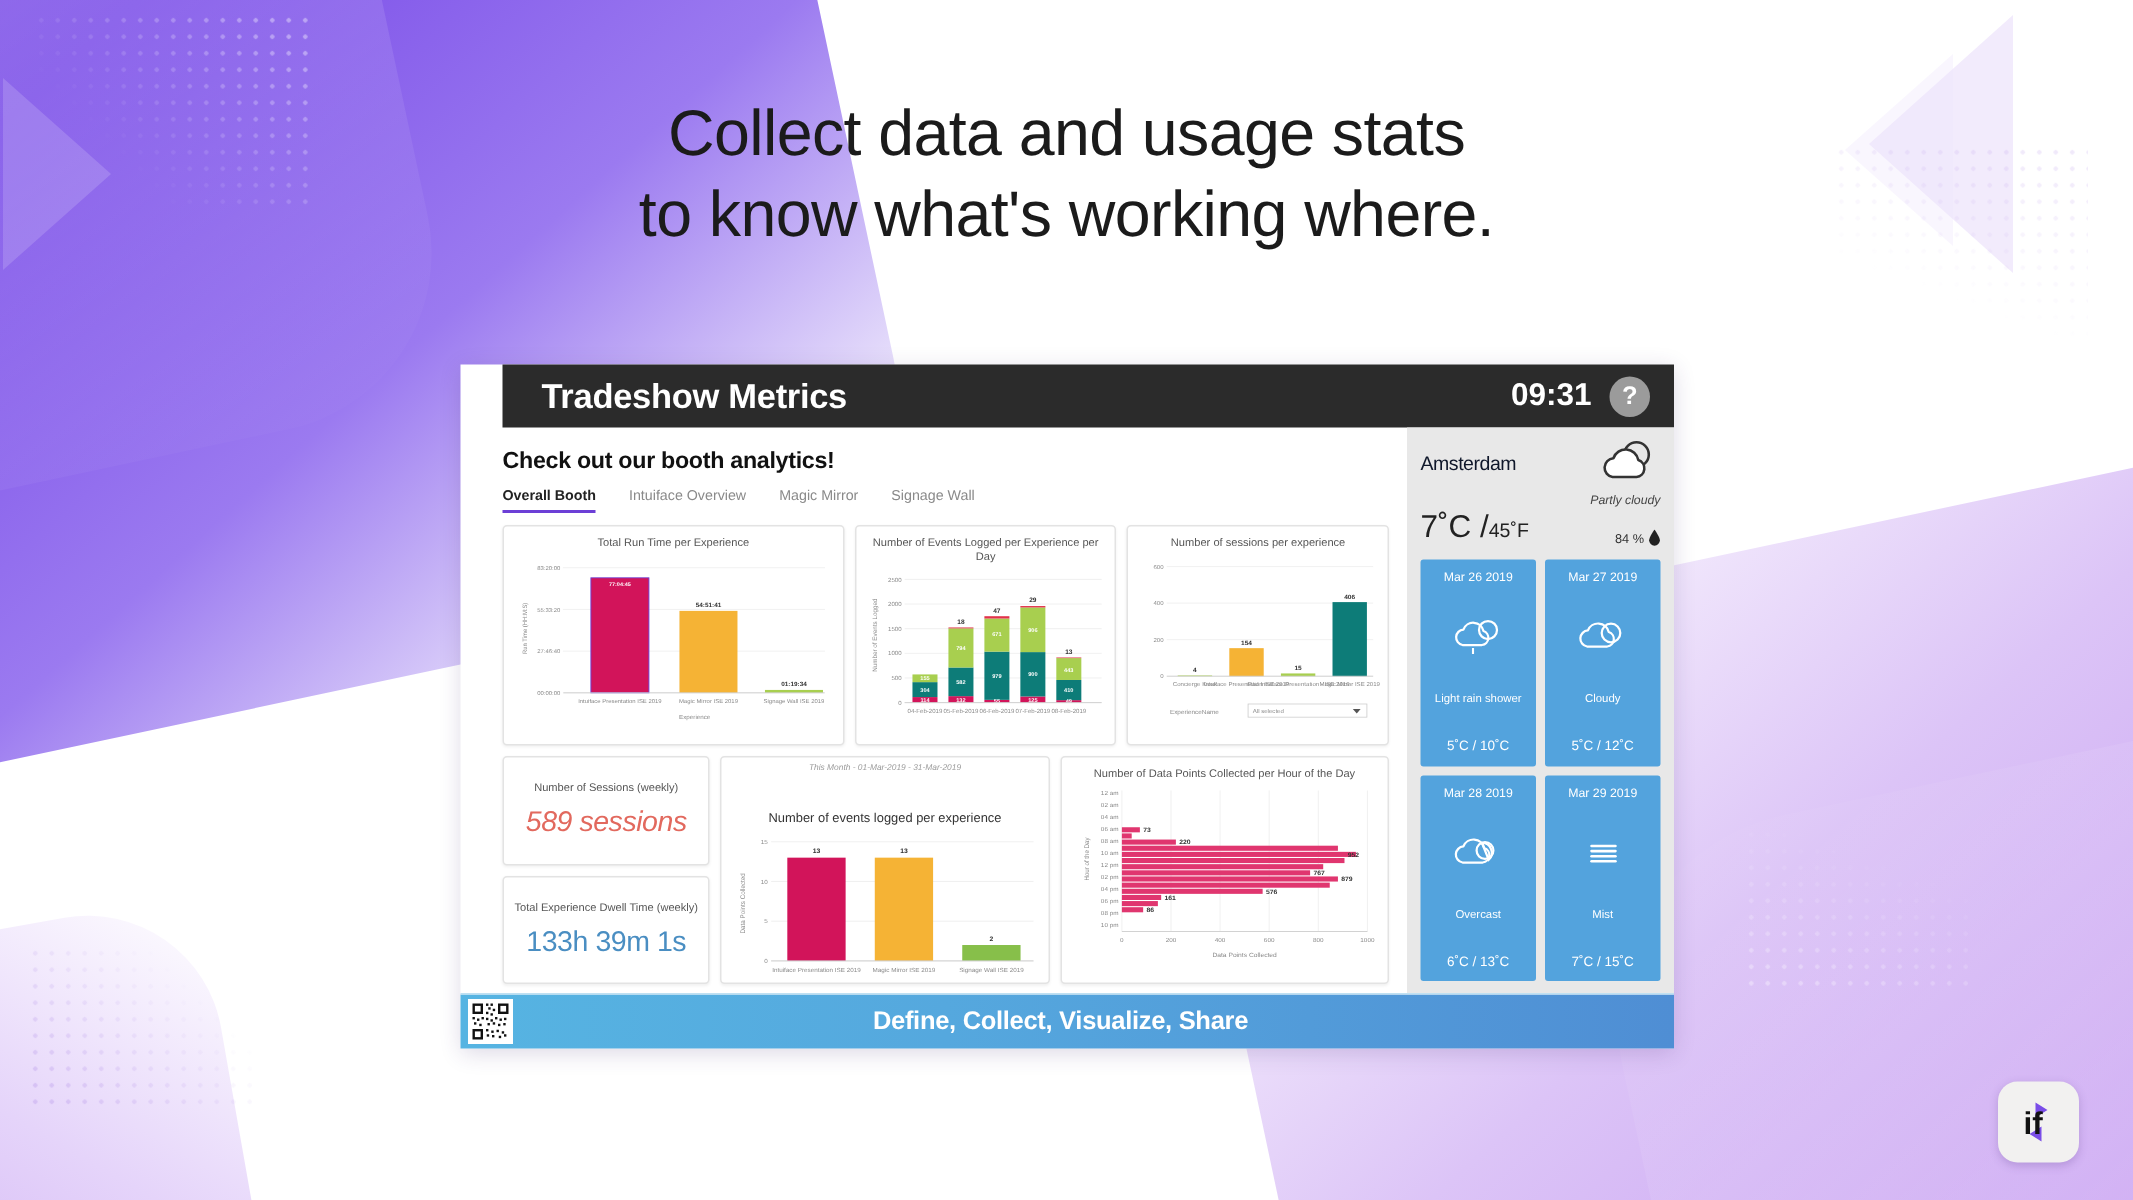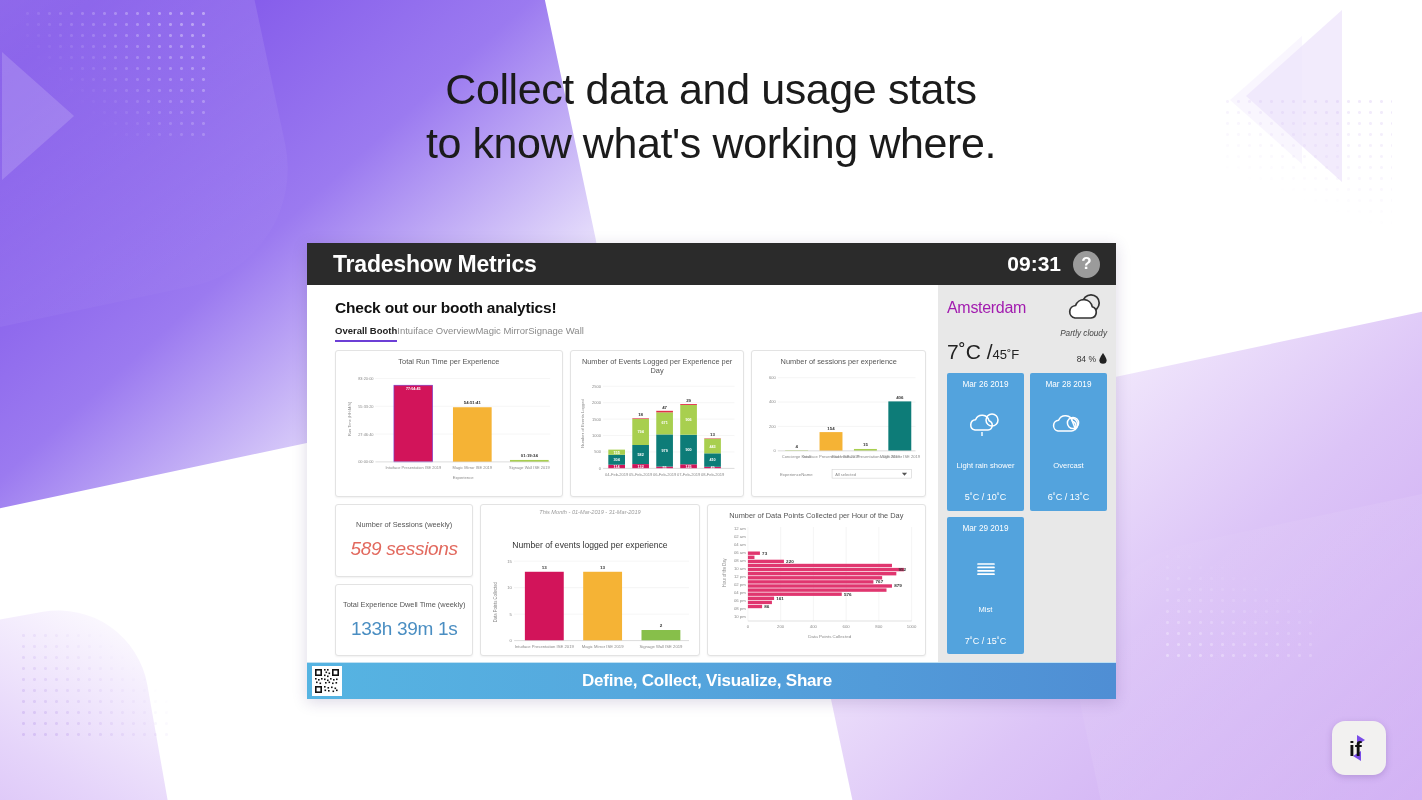--- a/index.html
+++ b/index.html
@@ -85,32 +85,32 @@
   .headline .l2{display:block;}
 
   
   .device{
     position:absolute;left:307px;top:243px;width:809px;height:456px;z-index:4;
     background:#ffffff;box-shadow:0 3px 14px rgba(60,40,110,.18);
     display:flex;flex-direction:column;
   }
   .titlebar{
     height:42px;background:#2b2b2b;color:#fff;display:flex;align-items:center;
-    padding:0 16px 0 26px;flex:0 0 auto;
+    padding:0 16px 0 26px;flex:0 0 auto;margin-left:28px;
   }
   .titlebar .t-title{font-size:23px;font-weight:bold;letter-spacing:-.2px;flex:1;}
   .titlebar .t-clock{font-size:21px;font-weight:bold;margin-right:12px;}
   .help-btn{
     width:27px;height:27px;border-radius:50%;background:#9b9b9b;color:#fff;
     display:flex;align-items:center;justify-content:center;font-size:17px;font-weight:bold;
   }
   .body{flex:1;display:flex;min-height:0;}
   .content{flex:1;padding:10px 12px 0 28px;min-width:0;display:flex;flex-direction:column;}
   .h-sub{font-size:15.5px;color:#111;font-weight:bold;margin:4px 0 8px 0;letter-spacing:-.2px;}
-  .tabs{display:flex;font-size:9.5px;margin-bottom:8px;}
+  .tabs{display:flex;gap:22px;font-size:9.5px;margin-bottom:8px;}
   .tab{color:#8a8a8a;padding-bottom:4px;}
   .tab.active{color:#222;font-weight:bold;border-bottom:2.5px solid #6c3fd6;}
 
   .grid{display:flex;flex-direction:column;gap:7px;flex:1;min-height:0;}
   .row{display:flex;gap:7px;}
   .row-top{height:147px;}
   .row-bot{height:152px;}
   .card{
     background:#fff;border:1px solid #e3e3e3;border-radius:3px;
     box-shadow:0 1px 2px rgba(0,0,0,.06);
@@ -135,21 +135,21 @@
   .kpi-val{font-size:19px;font-weight:400;letter-spacing:-.3px;}
   .kpi-red{color:#e2695e;font-style:italic;}
   .kpi-blue{color:#4a8ec2;}
 
   
   .weather{
     width:178px;flex:0 0 178px;background:#e8e8e8;display:flex;flex-direction:column;
     padding:8px 9px 8px 9px;box-sizing:border-box;
   }
   .w-city-row{display:flex;align-items:center;justify-content:space-between;}
-  .w-city{font-size:16px;color:#a21caf;letter-spacing:-.3px;}
+  .w-city{font-size:13px;color:#0f172a;letter-spacing:-.3px;}
   .w-cond{font-size:8.2px;color:#444;font-style:italic;text-align:right;margin-top:6px;}
   .w-now{display:flex;align-items:flex-end;justify-content:space-between;margin-top:2px;}
   .w-temp{font-size:21px;color:#222;}
   .w-temp small{font-size:13px;}
   .w-hum{font-size:8.5px;color:#333;display:flex;align-items:center;gap:3px;}
   .forecast{display:grid;grid-template-columns:1fr 1fr;gap:6px;margin-top:9px;flex:1;}
   .fc{
     background:#53a3dd;border-radius:2px;color:#fff;
     display:flex;flex-direction:column;align-items:center;justify-content:space-between;
     padding:7px 2px 8px;box-sizing:border-box;
@@ -522,20 +522,29 @@
       <div class="forecast">
         <div class="fc">
           <div class="fc-date">Mar 26 2019</div>
           <svg width="40" height="28" viewBox="0 0 40 28">
             <circle cx="26" cy="9" r="6" fill="none" stroke="#fff" stroke-width="1.5"></circle>
             <path d="M9 19 a5.2 5.2 0 0 1 .6 -10.3 a7 7 0 0 1 13.4 1 a4.8 4.8 0 0 1 -1 9.3 z" fill="none" stroke="#fff" stroke-width="1.5" stroke-linejoin="round"></path>
             <line x1="16" y1="21" x2="16" y2="25" stroke="#fff" stroke-width="1.4"></line>
           </svg>
           <div class="fc-cond">Light rain shower</div>
           <div class="fc-temp">5˚C / 10˚C</div>
+        </div>
+        <div class="fc">
+          <div class="fc-date">Mar 27 2019</div>
+          <svg width="40" height="28" viewBox="0 0 40 28">
+            <circle cx="25" cy="11" r="6.2" fill="none" stroke="#fff" stroke-width="1.5"></circle>
+            <path d="M9 20 a5.4 5.4 0 0 1 .6 -10.7 a7.3 7.3 0 0 1 13.9 1 a5 5 0 0 1 -1 9.7 z" fill="none" stroke="#fff" stroke-width="1.5" stroke-linejoin="round"></path>
+          </svg>
+          <div class="fc-cond">Cloudy</div>
+          <div class="fc-temp">5˚C / 12˚C</div>
         </div>
         <div class="fc">
           <div class="fc-date">Mar 28 2019</div>
           <svg width="40" height="28" viewBox="0 0 40 28">
             <path d="M22 7 a6.5 6.5 0 0 1 4.5 11.2 z" fill="none" stroke="#fff" stroke-width="1.5"></path>
             <path d="M9 20 a5.4 5.4 0 0 1 .6 -10.7 a7.3 7.3 0 0 1 13.9 1 a5 5 0 0 1 -1 9.7 z" fill="none" stroke="#fff" stroke-width="1.5" stroke-linejoin="round"></path>
             <circle cx="24" cy="12" r="5.6" fill="none" stroke="#fff" stroke-width="1.5"></circle>
           </svg>
           <div class="fc-cond">Overcast</div>
           <div class="fc-temp">6˚C / 13˚C</div>

